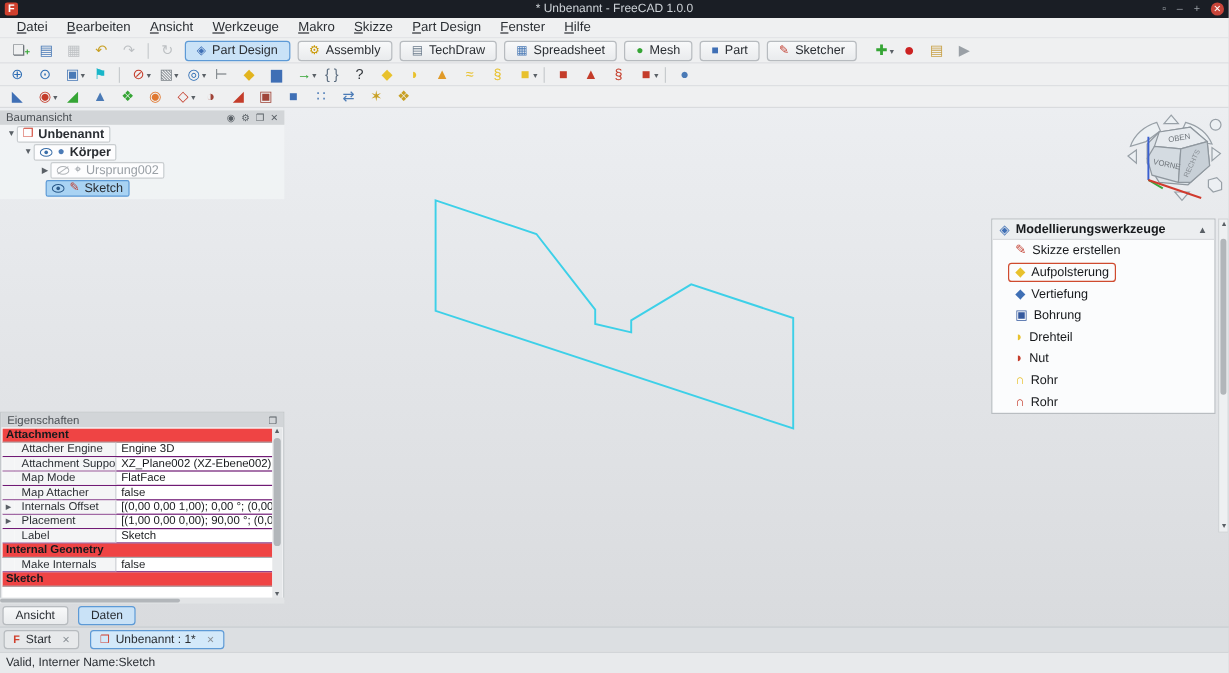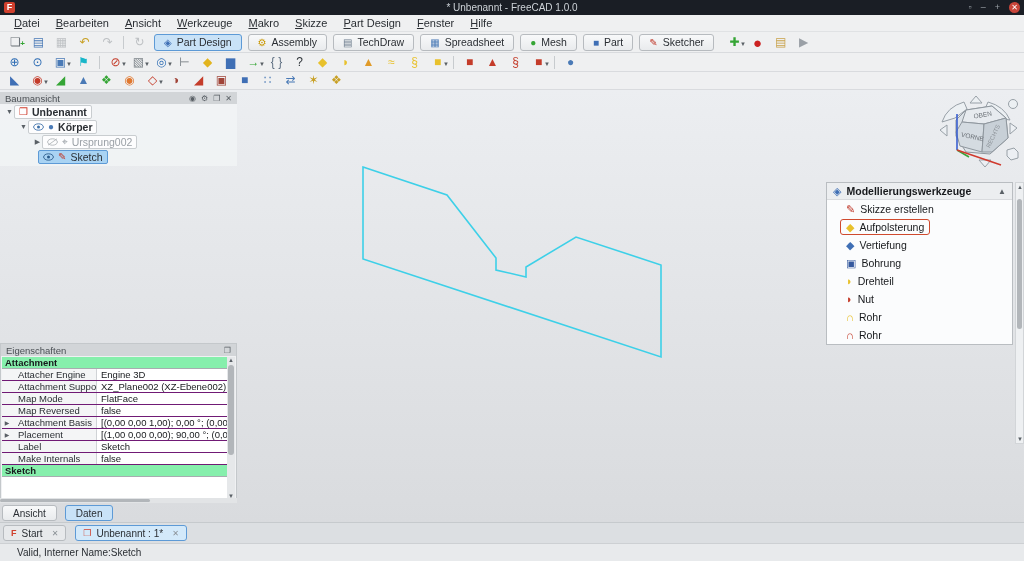--- a/index.html
+++ b/index.html
@@ -61,21 +61,21 @@
   .titem.selected { background:#a9d3f3; border-color:#5d9ad6; }
   .titem.ghost { color:#9aa0a6; }
   .ticon { font-size:10px; line-height:10px; }
   .eye { display:inline-block; width:11px; height:8px; }
 
   
   .prop-panel { position:absolute; left:0; top:253px; width:237px; height:157px;
                 background:#f0f1f3; border:1px solid #c4c8cb; }
   .prop-table { position:absolute; top:13px; left:1px; right:9px; bottom:0; overflow:hidden;
                 font-size:9.5px; background:#fff; }
-  .prop-sec { height:12px; background:#86efac; color:#17191c; font-weight:bold;
+  .prop-sec { height:12px; background:#ef4444; color:#17191c; font-weight:bold;
               padding:0 3px; line-height:12px; border-bottom:1px solid #a8acb0; }
   .prop-row { height:12px; display:flex; border-bottom:1px solid #701a75; }
   .prop-row .pc-exp { width:10px; font-size:6px; color:#5a6066; line-height:12px; text-align:center;
                       background:#f4f5f6; flex:0 0 auto; }
   .prop-row .pc-label { width:85px; padding-left:6px; line-height:12px; color:#2a2e33;
                         background:#f4f5f6; border-right:1px solid #d0d3d6; flex:0 0 auto;
                         white-space:nowrap; overflow:hidden; }
   .prop-row .pc-value { flex:1; padding-left:4px; line-height:12px; color:#17191c;
                         white-space:nowrap; overflow:hidden; }
   .prop-scroll { position:absolute; top:13px; right:1px; width:8px; bottom:0; background:#e6e8ea; }
@@ -115,21 +115,21 @@
             border-top:1px solid #c6cacd; display:flex; align-items:center; padding-left:3px; gap:9px; }
   .mtab { height:16px; display:flex; align-items:center; gap:5px; padding:0 7px;
           border:1px solid #b7bbbf; border-radius:3px; background:#e7e9eb; font-size:10px; color:#2a2e33; }
   .mtab.active { background:#d3e9fa; border-color:#5d9ad6; }
   .mtab .mclose { color:#8a9096; font-size:8px; margin-left:4px; }
   .mtab .mic { font-size:9px; }
 
   
   .statusbar { position:absolute; top:543px; left:0; width:1024px; height:18px; background:#e8eaec;
                border-top:1px solid #cdd0d3; display:flex; align-items:center; font-size:10px; color:#2a2e33; }
-  .status-msg { padding-left:17px; }
+  .status-msg { padding-left:5px; }
   .status-right { margin-left:auto; display:flex; gap:6px; padding-right:14px; }
   .combo { height:14px; border:1px solid #b7bbbf; border-radius:2px; background:#f2f3f5;
            display:flex; align-items:center; gap:4px; padding:0 5px; font-size:9.5px; }
   .combo .dda { font-size:6px; color:#5a6066; margin-left:2px; }
   .mouse-ico { display:inline-block; width:6px; height:9px; border:1px solid #4a4f54; border-radius:3px; position:relative; }
   .mouse-ico::after { content:""; position:absolute; left:2px; top:1px; width:1px; height:3px; background:#4a4f54; }
 
   .navcube-svg { position:absolute; left:928px; top:2px; }
 </style>
 </head>
@@ -360,38 +360,39 @@
             <span class="pc-label">Attachment Support</span>
             <span class="pc-value">XZ_Plane002 (XZ-Ebene002)</span>
           </div>
           <div class="prop-row">
             <span class="pc-exp"></span>
             <span class="pc-label">Map Mode</span>
             <span class="pc-value">FlatFace</span>
           </div>
           <div class="prop-row">
             <span class="pc-exp"></span>
-            <span class="pc-label">Map Reversed</span>
+            <span class="pc-label">Map Attacher</span>
             <span class="pc-value">false</span>
           </div>
           <div class="prop-row">
             <span class="pc-exp">▶</span>
-            <span class="pc-label">Attachment Basis</span>
+            <span class="pc-label">Internals Offset</span>
             <span class="pc-value">[(0,00 0,00 1,00); 0,00 °; (0,00 mm  0,00 ...</span>
           </div>
           <div class="prop-row">
             <span class="pc-exp">▶</span>
             <span class="pc-label">Placement</span>
             <span class="pc-value">[(1,00 0,00 0,00); 90,00 °; (0,00 mm  0,0...</span>
           </div>
           <div class="prop-row">
             <span class="pc-exp"></span>
             <span class="pc-label">Label</span>
             <span class="pc-value">Sketch</span>
           </div>
+          <div class="prop-sec">Internal Geometry</div>
           <div class="prop-row">
             <span class="pc-exp"></span>
             <span class="pc-label">Make Internals</span>
             <span class="pc-value">false</span>
           </div>
           <div class="prop-sec">Sketch</div>
         </div>
       <div class="prop-scroll">
         <span class="arr" style="top:0">▲</span>
         <span class="thumb"></span>

